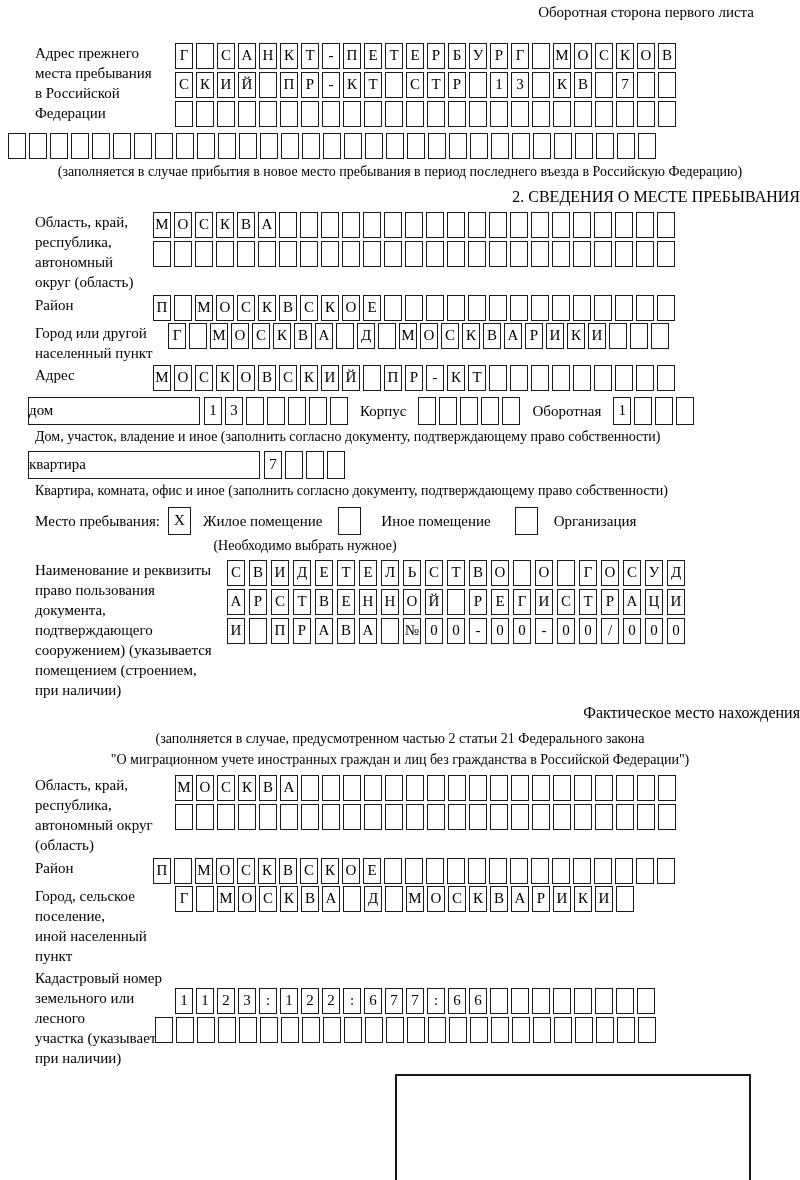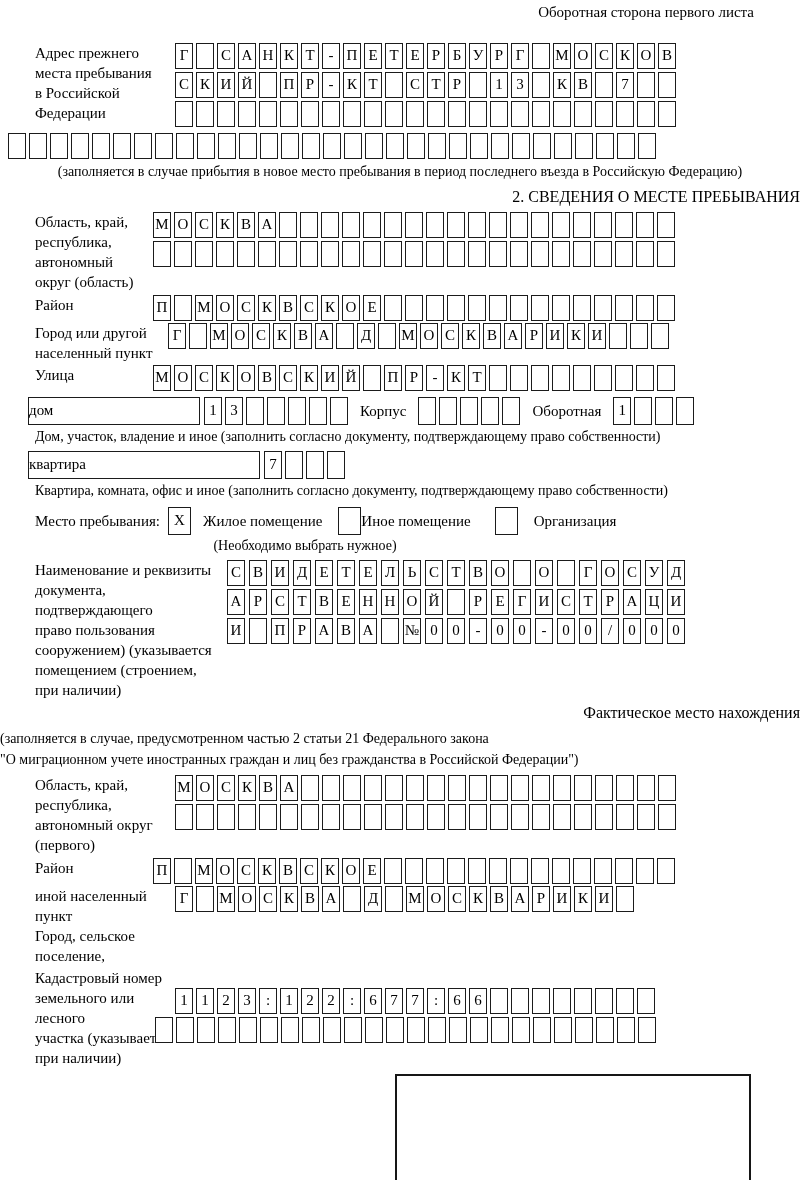--- a/index.html
+++ b/index.html
@@ -17,21 +17,21 @@
   .note{font-size:14px;text-align:center;margin-top:5px}
   .noteL{font-size:14px;margin:4px 0 0 35px}
   .title{font-size:16px;font-weight:normal;text-align:right;margin-top:8px}
   .widebox{border:1.5px solid #1b1b1b;height:28px;text-align:left;line-height:25px;font-size:15px;flex-shrink:0}
   .inlbl{font-size:15px;line-height:28px;padding:0 8px;white-space:nowrap}
   .domrow{gap:4px;margin-top:6px}
   .domrow .cbox{height:28px;line-height:25px}
   .chk{width:23px;height:28px;border:1.5px solid #1b1b1b;text-align:center;line-height:25px;font-size:15px;flex-shrink:0}
   .chkrow{display:flex;align-items:center;margin:8px 0 0 35px;font-size:15px;white-space:nowrap}
   .chknote{font-size:14px;margin-left:175px;width:260px;text-align:center;margin-top:3px}
-  .s3notes{font-size:14px;text-align:left;line-height:21px;margin-top:6px}
+  .s3notes{font-size:14px;text-align:center;line-height:21px;margin-top:6px}
   .bigbox{margin:6px 0 0 395px;width:356px;height:176px;border:2px solid #161616;background:#fff}
 </style>
 </head>
 <body>
 
 <div class="corner">Оборотная сторона первого листа</div>
 
 <div class="frow" style="margin-top:22px">
   <div class="lbl" style="width:140px">
     <div>Адрес прежнего</div>
@@ -280,21 +280,21 @@
       <span class="cbox">И</span>
       <span class="cbox">К</span>
       <span class="cbox">И</span>
       <span class="cbox"></span>
       <span class="cbox"></span>
       <span class="cbox"></span>
     </div>
 </div>
 
 <div class="frow" style="margin-top:2px">
-  <div class="lbl" style="width:118px">Улица</div>
+  <div class="lbl" style="width:118px">Адрес</div>
   <div class="boxrow">
       <span class="cbox">М</span>
       <span class="cbox">О</span>
       <span class="cbox">С</span>
       <span class="cbox">К</span>
       <span class="cbox">О</span>
       <span class="cbox">В</span>
       <span class="cbox">С</span>
       <span class="cbox">К</span>
       <span class="cbox">И</span>
@@ -355,31 +355,31 @@
       <span class="cbox"></span>
     </div>
 </div>
 <div class="noteL">Квартира, комната, офис и иное (заполнить согласно документу, подтверждающему право собственности)</div>
 
 <div class="chkrow">
   <span>Место пребывания:</span>
   <span class="chk" style="margin-left:8px">X</span>
   <span style="margin-left:12px">Жилое помещение</span>
   <span class="chk" style="margin-left:16px"></span>
-  <span style="margin-left:0">Иное помещение</span>
+  <span style="margin-left:20px">Иное помещение</span>
   <span class="chk" style="margin-left:24px"></span>
   <span style="margin-left:16px">Организация</span>
 </div>
 <div class="chknote">(Необходимо выбрать нужное)</div>
 
 <div class="frow" style="margin-top:6px">
   <div class="lbl" style="width:192px">
     <div>Наименование и реквизиты</div>
+    <div>право пользования</div>
     <div>документа, подтверждающего</div>
-    <div>право пользования</div>
     <div>сооружением) (указывается</div>
     <div>помещением (строением,</div>
     <div>при наличии)</div>
   </div>
   <div class="rows">
     <div class="boxrow g4">
         <span class="cbox">С</span>
         <span class="cbox">В</span>
         <span class="cbox">И</span>
         <span class="cbox">Д</span>
@@ -454,21 +454,21 @@
 <div class="s3notes">
   <div>(заполняется в случае, предусмотренном частью 2 статьи 21 Федерального закона</div>
   <div>"О миграционном учете иностранных граждан и лиц без гражданства в Российской Федерации")</div>
 </div>
 
 <div class="frow" style="margin-top:5px">
   <div class="lbl" style="width:140px">
     <div>Область, край,</div>
     <div>республика,</div>
     <div>автономный округ</div>
-    <div>(первого)</div>
+    <div>(область)</div>
   </div>
   <div class="rows">
     <div class="boxrow">
         <span class="cbox">М</span>
         <span class="cbox">О</span>
         <span class="cbox">С</span>
         <span class="cbox">К</span>
         <span class="cbox">В</span>
         <span class="cbox">А</span>
         <span class="cbox"></span>
@@ -545,22 +545,22 @@
       <span class="cbox"></span>
       <span class="cbox"></span>
       <span class="cbox"></span>
       <span class="cbox"></span>
       <span class="cbox"></span>
     </div>
 </div>
 
 <div class="frow vcenter" style="margin-top:2px">
   <div class="lbl" style="width:140px">
+    <div>Город, сельское поселение,</div>
     <div>иной населенный пункт</div>
-    <div>Город, сельское поселение,</div>
   </div>
   <div class="boxrow">
       <span class="cbox">Г</span>
       <span class="cbox"></span>
       <span class="cbox">М</span>
       <span class="cbox">О</span>
       <span class="cbox">С</span>
       <span class="cbox">К</span>
       <span class="cbox">В</span>
       <span class="cbox">А</span>

